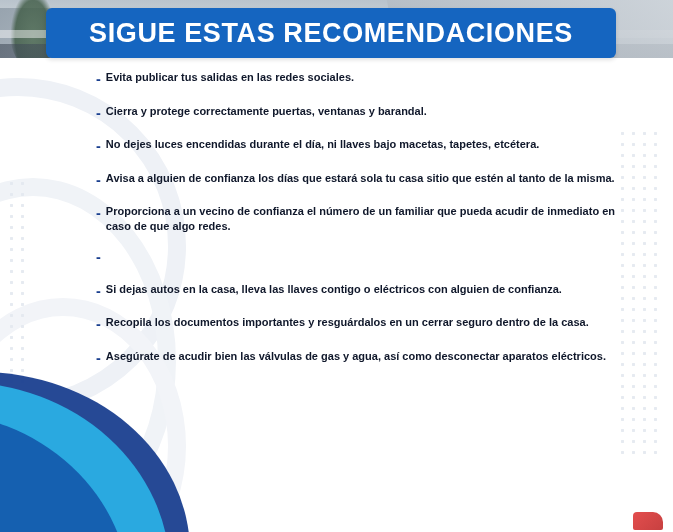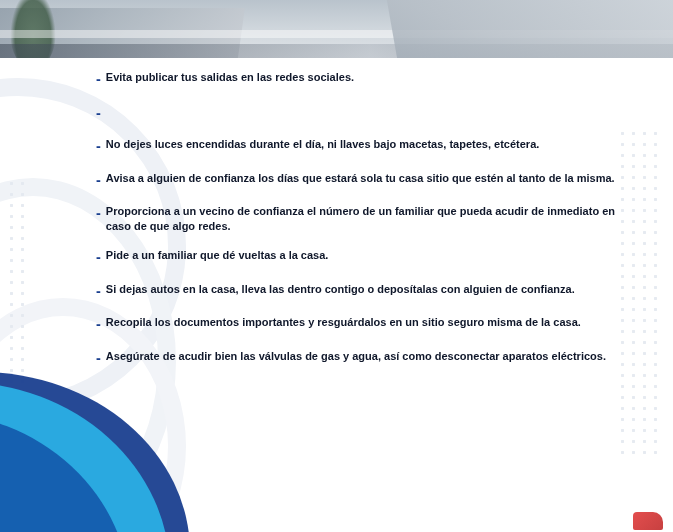--- a/index.html
+++ b/index.html
@@ -185,52 +185,55 @@
     <div class="swirl s2"></div>
     <div class="swirl s3"></div>
     <div class="dots"></div>
     <div class="dots left"></div>
     <div class="wave w1"></div>
     <div class="wave w2"></div>
     <div class="wave w3"></div>
     <div class="corner-mark"></div>
   </div>
 
+  <div class="title-banner">
+    <div class="title-text">SIGUE ESTAS RECOMENDACIONES</div>
+  </div>
 
   <div class="list">
     <div class="item">
       <span class="dash">-</span>
       <span class="item-text">Evita publicar tus salidas en las redes sociales.</span>
     </div>
     <div class="item">
       <span class="dash">-</span>
+      <span class="item-text">Cierra y protege correctamente puertas, ventanas y barandal.</span>
     </div>
     <div class="item">
       <span class="dash">-</span>
       <span class="item-text">No dejes luces encendidas durante el día, ni llaves bajo macetas, tapetes, etcétera.</span>
     </div>
     <div class="item">
       <span class="dash">-</span>
       <span class="item-text">Avisa a alguien de confianza los días que estará sola tu casa sitio que estén al tanto de la misma.</span>
     </div>
     <div class="item">
       <span class="dash">-</span>
       <span class="item-text">Proporciona a un vecino de confianza el número de un familiar que pueda acudir de inmediato en caso de que algo redes.</span>
     </div>
     <div class="item">
       <span class="dash">-</span>
-      <span class="item-text">Pide a un familiar que dé vueltas a la casa.</span>
-    </div>
-    <div class="item">
-      <span class="dash">-</span>
-      <span class="item-text">Si dejas autos en la casa, lleva las dentro contigo o deposítalas con alguien de confianza.</span>
-    </div>
-    <div class="item">
-      <span class="dash">-</span>
-      <span class="item-text">Recopila los documentos importantes y resguárdalos en un sitio seguro misma de la casa.</span>
+    </div>
+    <div class="item">
+      <span class="dash">-</span>
+      <span class="item-text">Si dejas autos en la casa, lleva las llaves contigo o eléctricos con alguien de confianza.</span>
+    </div>
+    <div class="item">
+      <span class="dash">-</span>
+      <span class="item-text">Recopila los documentos importantes y resguárdalos en un cerrar seguro dentro de la casa.</span>
     </div>
     <div class="item">
       <span class="dash">-</span>
       <span class="item-text">Asegúrate de acudir bien las válvulas de gas y agua, así como desconectar aparatos eléctricos.</span>
     </div>
   </div>
 
 </div>
 
 </body></html>

